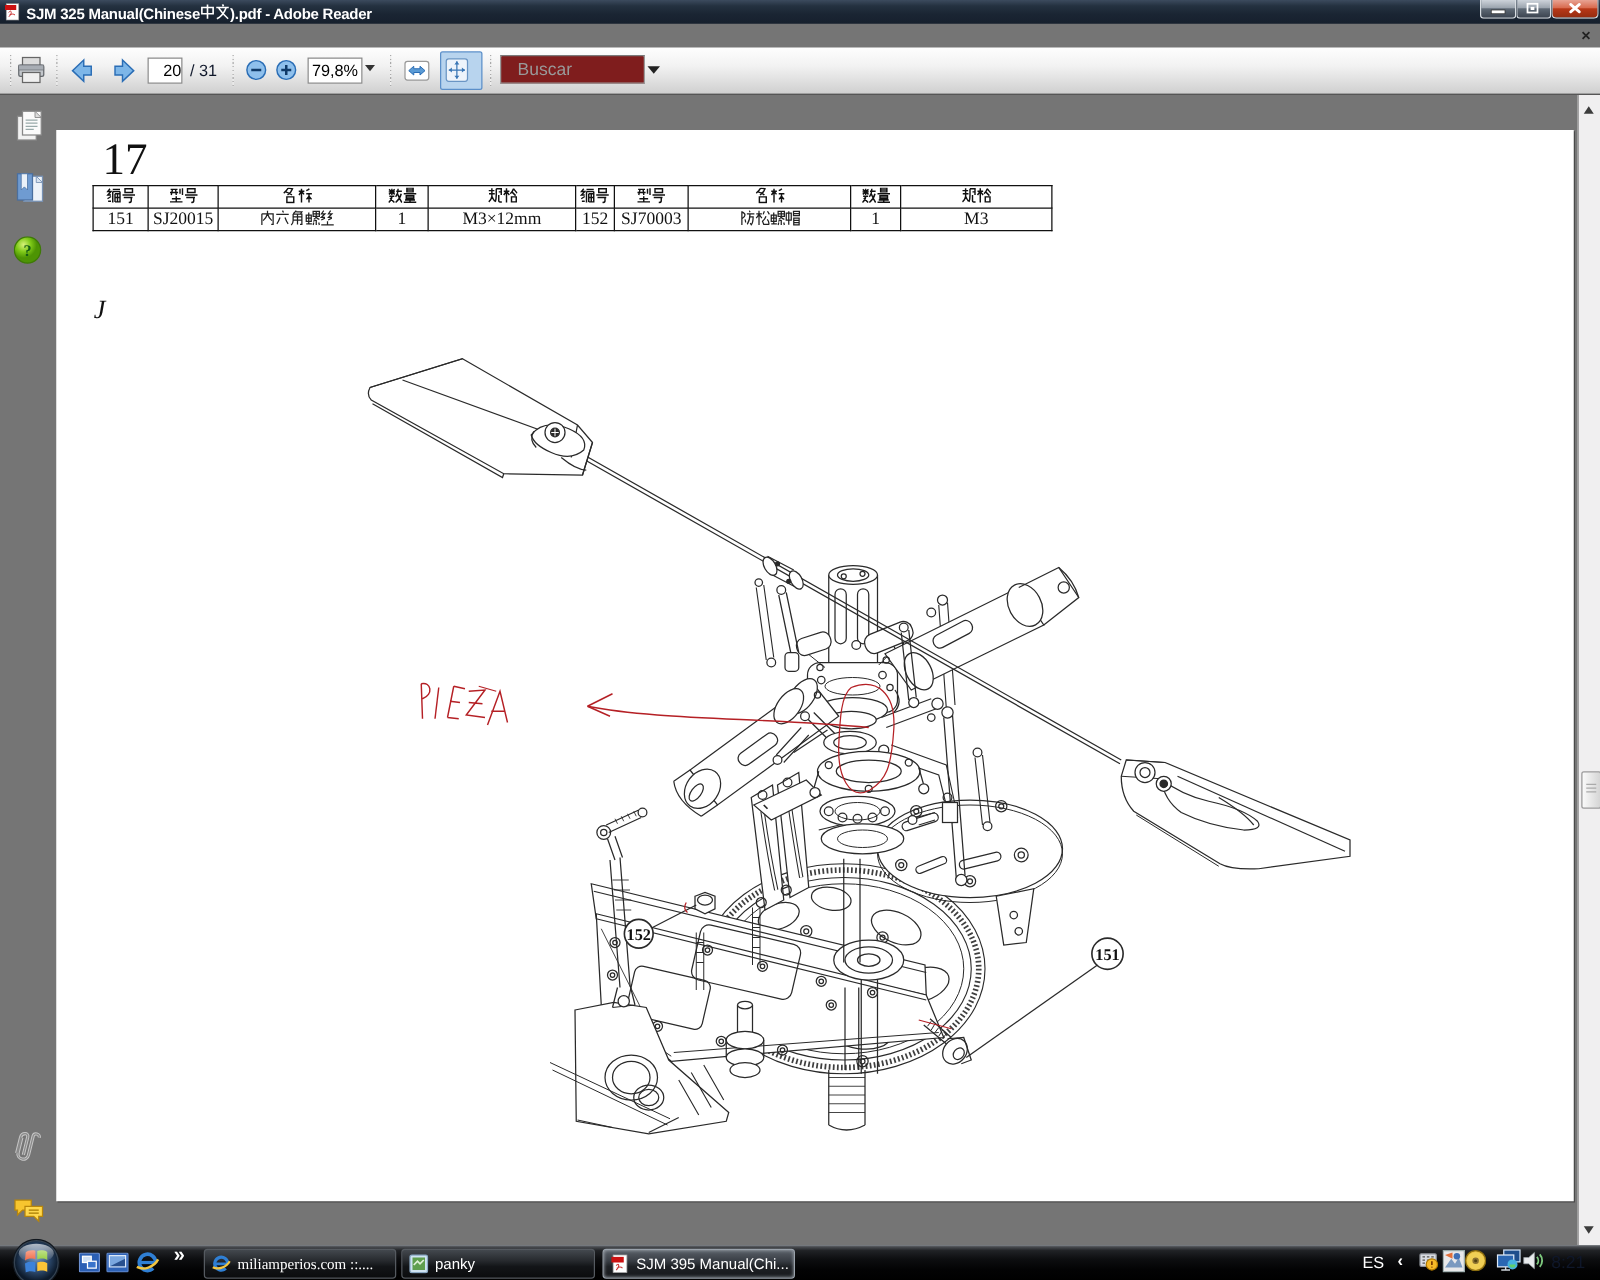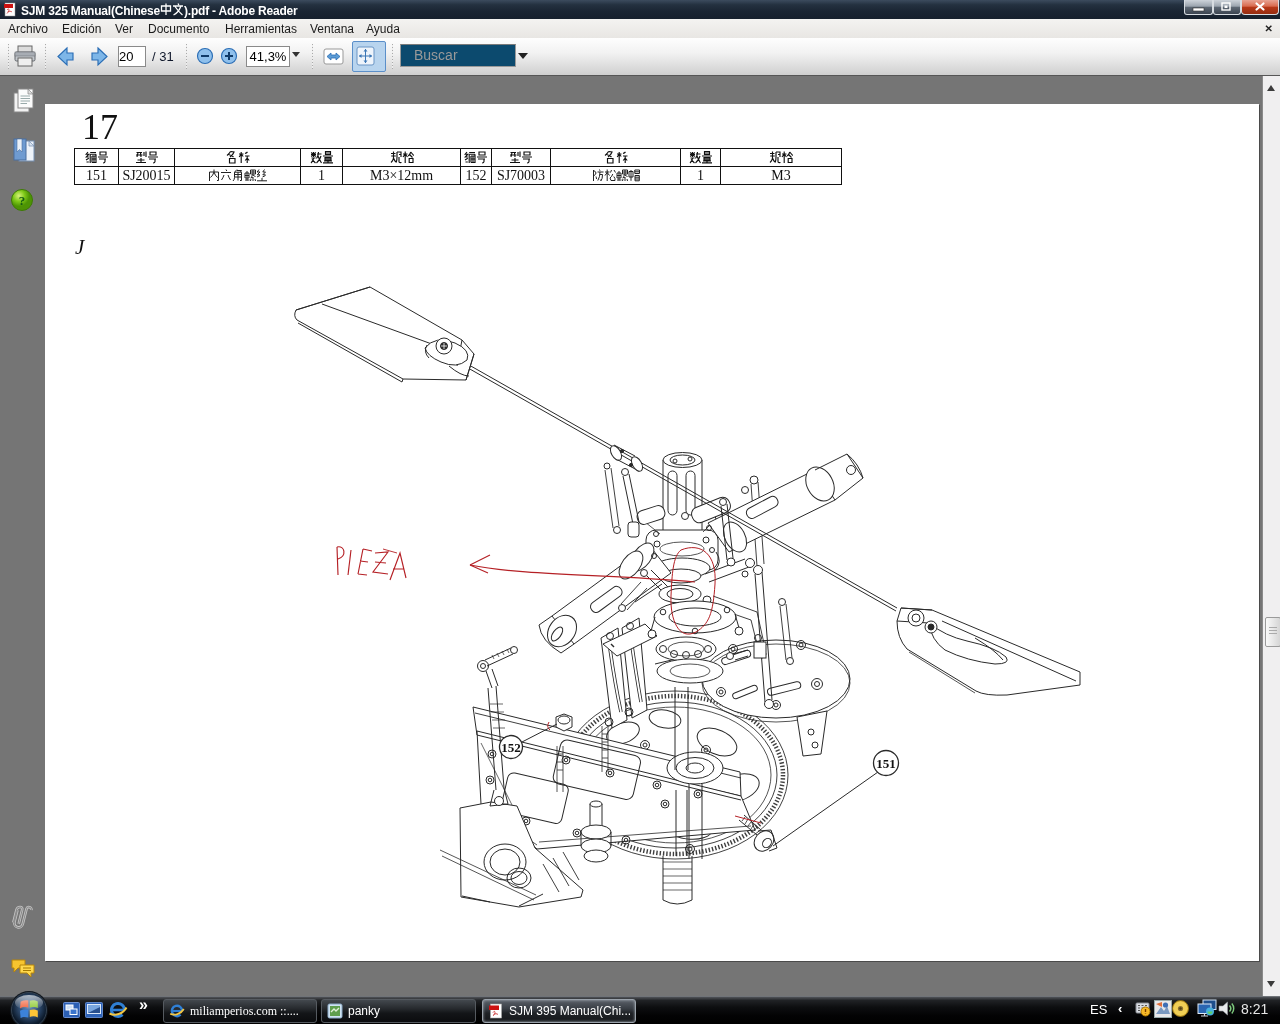--- a/index.html
+++ b/index.html
@@ -118,79 +118,70 @@
         </svg></div>
     <div class="wbtn max"><svg width="26" height="14">
           <rect x="8" y="3" width="8" height="7" fill="none" stroke="#fff" stroke-width="1.4"></rect>
           <rect x="10.5" y="5.5" width="3" height="2.5" fill="#fff"></rect>
         </svg></div>
     <div class="wbtn close"><svg width="36" height="14">
           <path d="M14.5 3.5 L21.5 9.5 M21.5 3.5 L14.5 9.5" stroke="#fff" stroke-width="2.2" stroke-linecap="round"></path>
         </svg></div>
   </div>
 
-  <div class="abs" id="menubar">
-    <span style="left:8px;">Archivo</span>
-    <span style="left:62px;">Edición</span>
-    <span style="left:115px;">Ver</span>
-    <span style="left:148px;">Documento</span>
-    <span style="left:225px;">Herramientas</span>
-    <span style="left:310px;">Ventana</span>
-    <span style="left:366px;">Ayuda</span>
-  </div>
   <div class="abs" id="menux">✕</div>
 
   <div class="abs" id="toolbar"></div>
   <div class="abs" id="toolbaritems" style="left:0;top:38px;width:1280px;height:37px;">
     <div class="tsep" style="left:8px;"></div>
 
     <svg class="abs" style="left:13px;top:6px;" width="25" height="25">
       <rect x="5" y="2" width="14" height="7" fill="#dcdcdc" stroke="#666"></rect>
       <rect x="2" y="8" width="20" height="9" rx="1.5" fill="#c2c6cb" stroke="#63676c"></rect>
       <rect x="2" y="8" width="20" height="4" fill="#a8adb4" stroke="#63676c" stroke-width="0.5"></rect>
       <rect x="5" y="14" width="14" height="8" fill="#efefef" stroke="#666"></rect>
     </svg>
     <div class="tsep" style="left:45px;"></div>
 
     <svg class="abs" style="left:53px;top:7px;" width="24" height="23">
       <path d="M14 3 L5 11.5 L14 20 L14 15 L20 15 L20 8 L14 8 Z" fill="#7db6e8" stroke="#2a6db5" stroke-width="1.15"></path>
     </svg>
     <svg class="abs" style="left:88px;top:7px;" width="24" height="23">
       <path d="M10 3 L19 11.5 L10 20 L10 15 L4 15 L4 8 L10 8 Z" fill="#7db6e8" stroke="#2a6db5" stroke-width="1.15"></path>
     </svg>
-    <div class="abs" style="left:118px;top:8px;width:26px;height:19px;background:#fff;border:1px solid #8a8a8a;font-size:13px;text-align:left;line-height:19px;">20</div>
+    <div class="abs" style="left:118px;top:8px;width:26px;height:19px;background:#fff;border:1px solid #8a8a8a;font-size:13px;text-align:right;line-height:19px;">20</div>
     <div class="abs" style="left:152px;top:11px;font-size:13px;color:#0f172a;">/ 31</div>
     <div class="tsep" style="left:186px;"></div>
 
     <svg class="abs" style="left:196px;top:9px;" width="19" height="19">
       <circle cx="9" cy="9" r="7.5" fill="#8fc0ec" stroke="#2a6db5" stroke-width="1.15"></circle>
       <rect x="5" y="8" width="8" height="2" fill="#103a68"></rect>
     </svg>
     <svg class="abs" style="left:220px;top:9px;" width="19" height="19">
       <circle cx="9" cy="9" r="7.5" fill="#8fc0ec" stroke="#2a6db5" stroke-width="1.15"></circle>
       <rect x="5" y="8" width="8" height="2" fill="#103a68"></rect>
         <rect x="8" y="5" width="2" height="8" fill="#103a68"></rect>
     </svg>
-    <div class="abs" style="left:246px;top:8px;width:42px;height:19px;background:#fff;border:1px solid #8a8a8a;font-size:13px;text-align:center;line-height:19px;">41,3%</div>
+    <div class="abs" style="left:246px;top:8px;width:42px;height:19px;background:#fff;border:1px solid #8a8a8a;font-size:13px;text-align:center;line-height:19px;">79,8%</div>
     <div class="abs" style="left:292px;top:14px;width:0;height:0;border:4px solid transparent;border-top:5px solid #333;"></div>
     <div class="tsep" style="left:312px;"></div>
 
     <svg class="abs" style="left:322px;top:7px;" width="24" height="23">
       <rect x="2" y="4" width="19" height="15" rx="2" fill="#fff" stroke="#999"></rect>
       <path d="M5 11.5 L9 8 V10 H14 V8 L18 11.5 L14 15 V13 H9 V15 Z" fill="#5b9bd5" stroke="#2a6db5" stroke-width="0.8"></path>
     </svg>
     <div class="abs" style="left:352px;top:3px;width:32px;height:29px;background:#b8d4ee;border:1px solid #5b8fc9;border-radius:2px;"></div>
     <svg class="abs" style="left:355px;top:7px;" width="22" height="22">
       <rect x="2" y="2" width="17" height="18" rx="2" fill="#eef4fb" stroke="#6a95c4"></rect>
       <path d="M10.5 4 L10.5 18 M4 11 L17 11" stroke="#3a76b5" stroke-width="1"></path>
       <path d="M10.5 4 L8.5 6.5 H12.5 Z M10.5 18 L8.5 15.5 H12.5 Z M4 11 L6.5 9 V13 Z M17 11 L14.5 9 V13 Z" fill="#3a76b5"></path>
     </svg>
 
     <div class="tsep" style="left:392px;"></div>
-    <div class="abs" style="left:400px;top:6px;width:114px;height:21px;background:#0c4a6e;border:1px solid #9a9a9a;border-top-color:#7a7a7a;color:#999;font-size:14px;line-height:21px;"><span style="margin-left:13px;">Buscar</span></div>
+    <div class="abs" style="left:400px;top:6px;width:114px;height:21px;background:#7f1d1d;border:1px solid #9a9a9a;border-top-color:#7a7a7a;color:#999;font-size:14px;line-height:21px;"><span style="margin-left:13px;">Buscar</span></div>
     <div class="abs" style="left:518px;top:15px;width:0;height:0;border:5px solid transparent;border-top:6px solid #222;"></div>
   </div>
 
   <div class="abs" id="docarea">
     <div class="abs" id="page"></div>
     <div class="abs" id="pagecontent" style="left:45px;top:28px;width:1124px;height:857px;">
       <div class="abs ser" style="left:37px;top:2px;font-size:36px;color:#111;">17</div>
       <table id="tbl" cellspacing="0">
         <tbody>
             <tr style="height:18px;">
@@ -771,15 +762,15 @@
       <rect x="6" y="1" width="13" height="9.5" fill="#1e4e8c" stroke="#cfe0f2"></rect>
       <rect x="1" y="5" width="13" height="9.5" fill="#2a66b2" stroke="#dfeaf8"></rect>
       <path d="M4 17 h7 M7.5 14.5 V17" stroke="#cfd6dd" stroke-width="1.15"></path>
       <circle cx="13" cy="12.5" r="4" fill="#46b1e0"></circle>
       <path d="M10.5 12.5 a2.5 2.5 0 0 0 5 0" fill="#5fd06a"></path>
     </svg>
     <svg class="abs" style="left:1218px;top:4px;" width="17" height="17">
       <path d="M1 6 H5 L9.5 2 V15 L5 11 H1 Z" fill="#e8eaec" stroke="#9aa0a6" stroke-width="0.6"></path>
       <path d="M11.5 5.5 A4.5 4.5 0 0 1 11.5 11.5 M13.8 3.5 A7.5 7.5 0 0 1 13.8 13.5" stroke="#7dc87d" stroke-width="1.5" fill="none"></path>
     </svg>
-    <div class="abs" style="left:1241px;top:5px;color:#e5e5e5;font-size:14px;">8:21</div>
+    <div class="abs" style="left:1241px;top:5px;color:#0f172a;font-size:14px;">8:21</div>
   </div>
 </div>
 
 </body></html>

